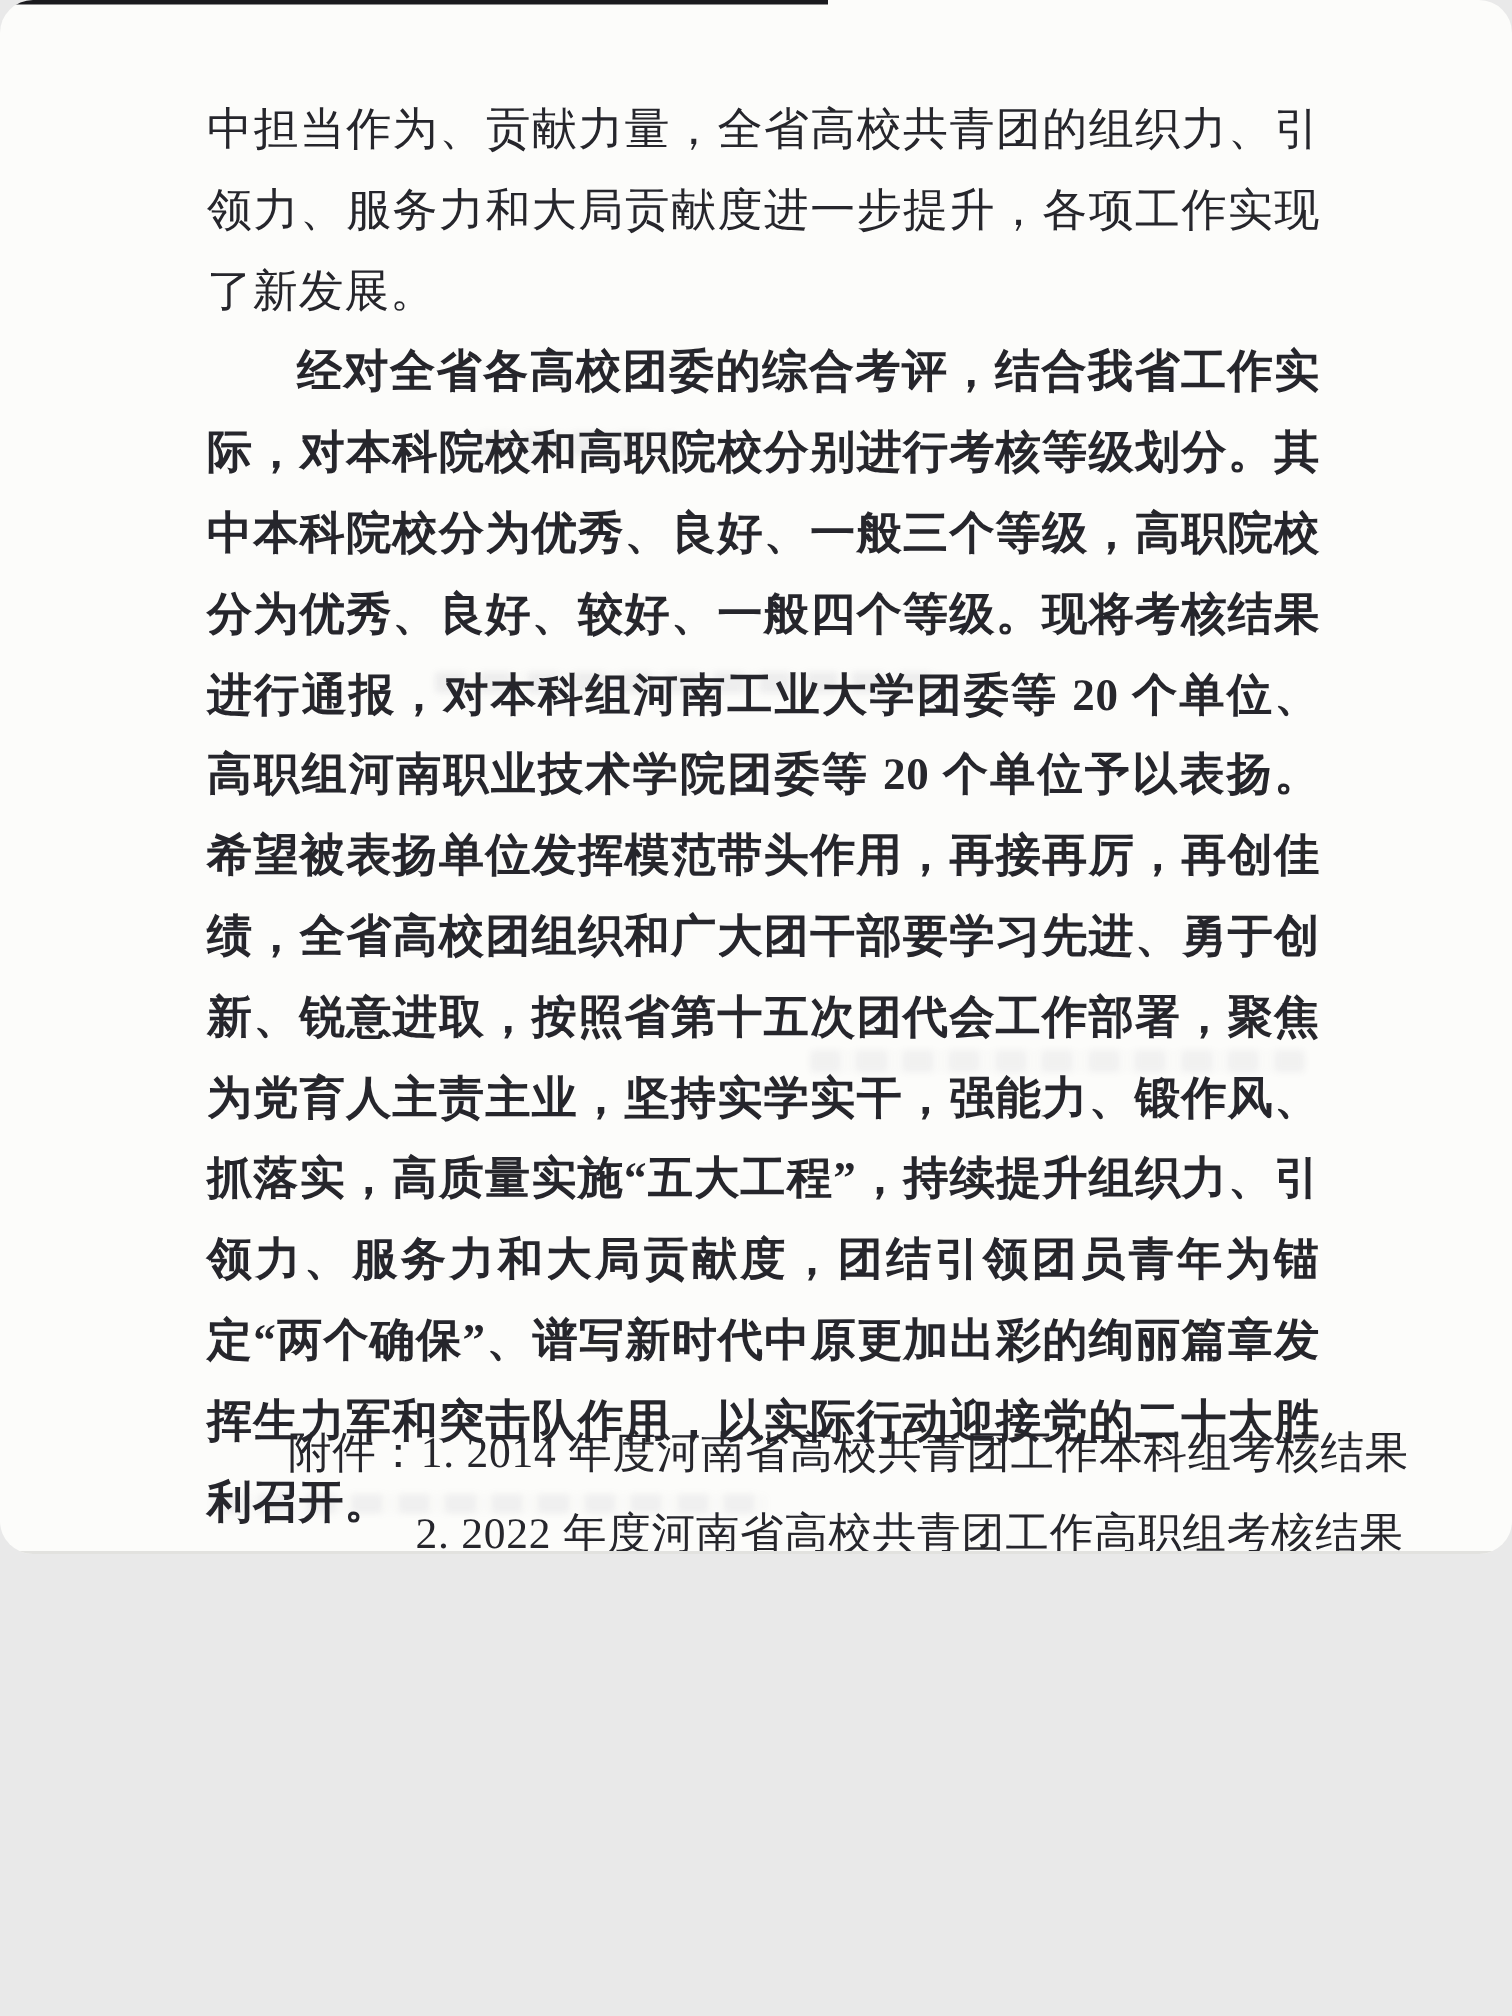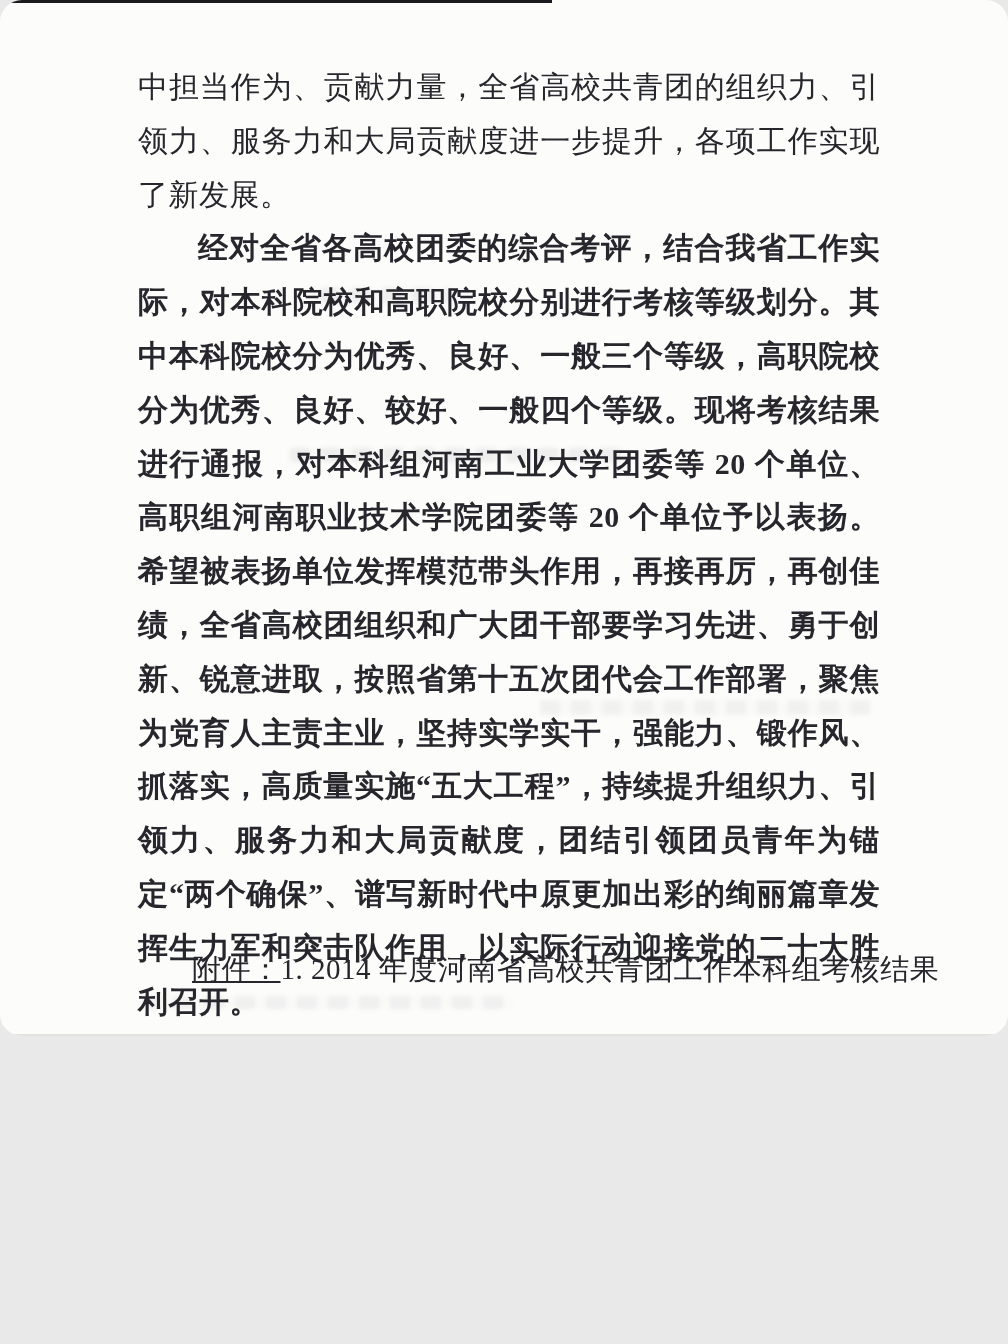--- a/index.html
+++ b/index.html
@@ -22,21 +22,21 @@
   }
   .body-text p { margin:0; }
   .body-text p.indent { text-indent:60px;font-weight:bold; }
 
   
   .attachments {
     position:absolute; left:138px; top:943px; width:780px;
     font-size:29px; line-height:53.6px; letter-spacing:.5px;
   }
   .att-row { display:flex; }
-  .att-label, .att-spacer { flex:0 0 85px; margin-left:54px; white-space:nowrap;text-decoration:underline; }
+  .att-label, .att-spacer { flex:0 0 85px; margin-left:54px; white-space:nowrap; }
   .att-item { white-space:nowrap; }
 
   
   .sig-org  { position:absolute; left:572px; top:1110px; font-size:29px; letter-spacing:1px; z-index:5;margin-top:42px; }
   .sig-date { position:absolute; left:628px; top:1170px; font-size:28px; letter-spacing:.5px; z-index:5; }
 
   
   .seal { position:absolute; left:596px; top:1056px; width:230px; height:222px; z-index:4; mix-blend-mode:multiply; }
   .seal svg { position:absolute; left:0; top:0; }
   .seal-arc { position:absolute; left:0; top:0; width:230px; height:222px; }
@@ -80,20 +80,21 @@
       <p class="indent">经对全省各高校团委的综合考评，结合我省工作实际，对本科院校和高职院校分别进行考核等级划分。其中本科院校分为优秀、良好、一般三个等级，高职院校分为优秀、良好、较好、一般四个等级。现将考核结果进行通报，对本科组河南工业大学团委等 20 个单位、高职组河南职业技术学院团委等 20 个单位予以表扬。希望被表扬单位发挥模范带头作用，再接再厉，再创佳绩，全省高校团组织和广大团干部要学习先进、勇于创新、锐意进取，按照省第十五次团代会工作部署，聚焦为党育人主责主业，坚持实学实干，强能力、锻作风、抓落实，高质量实施“五大工程”，持续提升组织力、引领力、服务力和大局贡献度，团结引领团员青年为锚定“两个确保”、谱写新时代中原更加出彩的绚丽篇章发挥生力军和突击队作用，以实际行动迎接党的二十大胜利召开。</p>
     </main>
 
   <section class="attachments">
       <div class="att-row">
         <span class="att-label">附件：</span>
         <span class="att-item">1. 2014 年度河南省高校共青团工作本科组考核结果</span>
       </div>
       <div class="att-row">
         <span class="att-spacer"></span>
+        <span class="att-item">2. 2022 年度河南省高校共青团工作高职组考核结果</span>
       </div>
     </section>
 
   <div class="sig-org">共青团河南省委</div>
   <div class="sig-date">2022 年 3 月 14 日</div>
 
   <div class="seal">
     <svg width="230" height="222" viewBox="0 0 230 222">
       <ellipse cx="115" cy="111" rx="111" ry="105" fill="none" stroke="rgba(228,92,120,0.78)" stroke-width="5"></ellipse>
       <rect x="21" y="106" width="66" height="7" rx="2" fill="rgba(226,88,116,0.72)"></rect>

